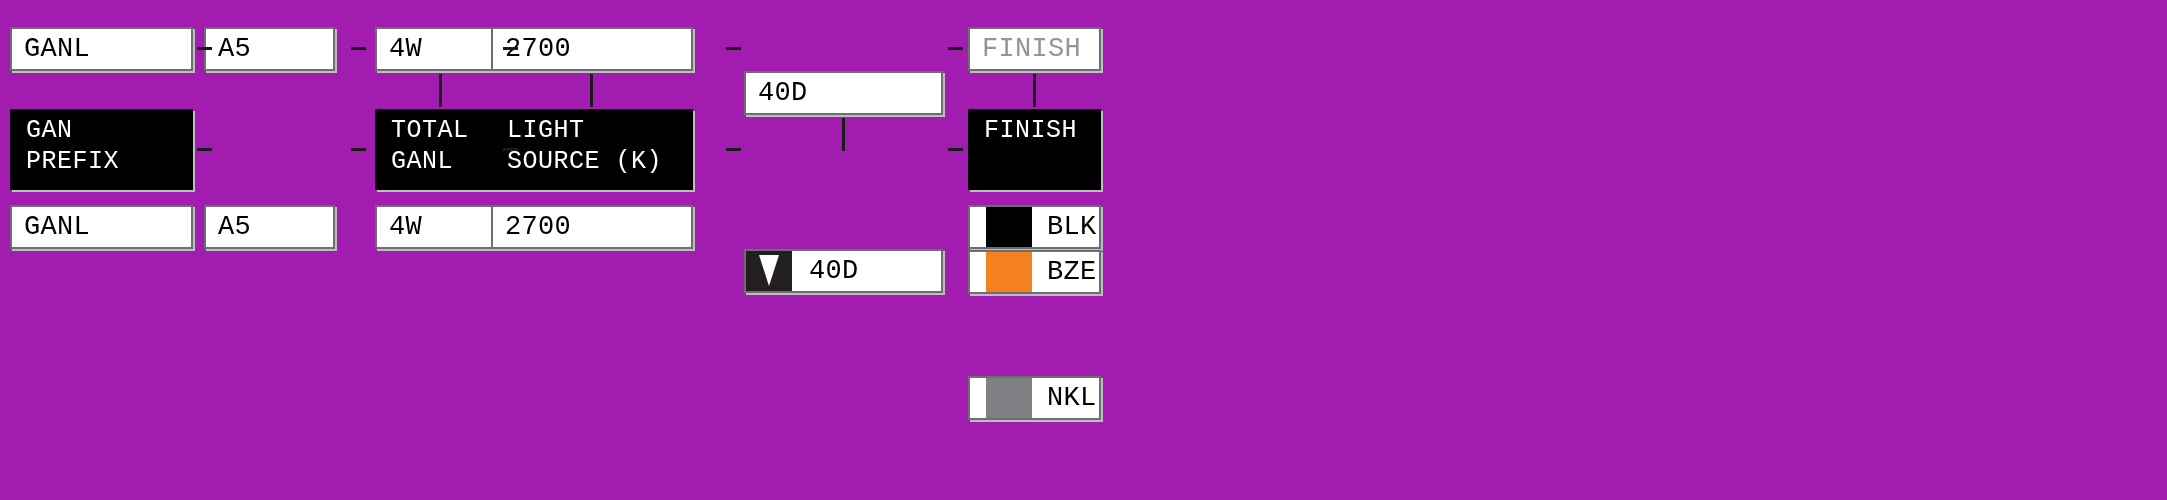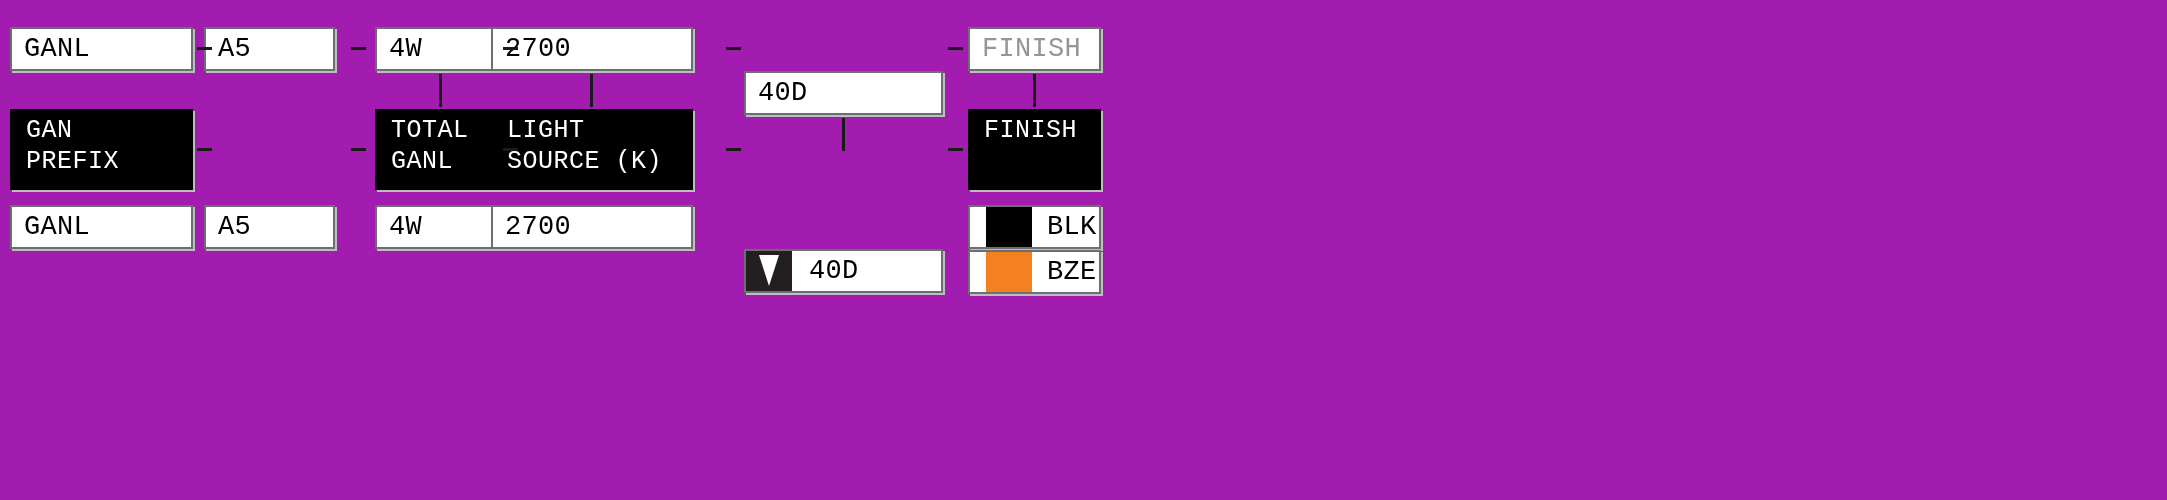--- a/index.html
+++ b/index.html
@@ -135,20 +135,24 @@
     <div class="header">FINISH</div>
 
     <div class="box swatch-box" style="top:205px;">
       <span class="swatch" style="background-color: rgb(0, 0, 0);"></span>
       <span class="swatch-label">BLK</span>
     </div>
     <div class="box swatch-box" style="top:250px;">
       <span class="swatch" style="background-color: rgb(244, 129, 32);"></span>
       <span class="swatch-label">BZE</span>
     </div>
+    <div class="box swatch-box" style="top:376px;">
+      <span class="swatch" style="background-color: rgb(127, 129, 132);"></span>
+      <span class="swatch-label">NKL</span>
+    </div>
   </div>
 
   <div class="dash" style="left:197px; top:47px;"></div>
   <div class="dash" style="left:351px; top:47px;"></div>
   <div class="dash" style="left:503px; top:47px;"></div>
   <div class="dash" style="left:726px; top:47px;"></div>
   <div class="dash" style="left:948px; top:47px;"></div>
 
   <div class="dash" style="left:197px; top:148px;"></div>
   <div class="dash" style="left:351px; top:148px;"></div>

